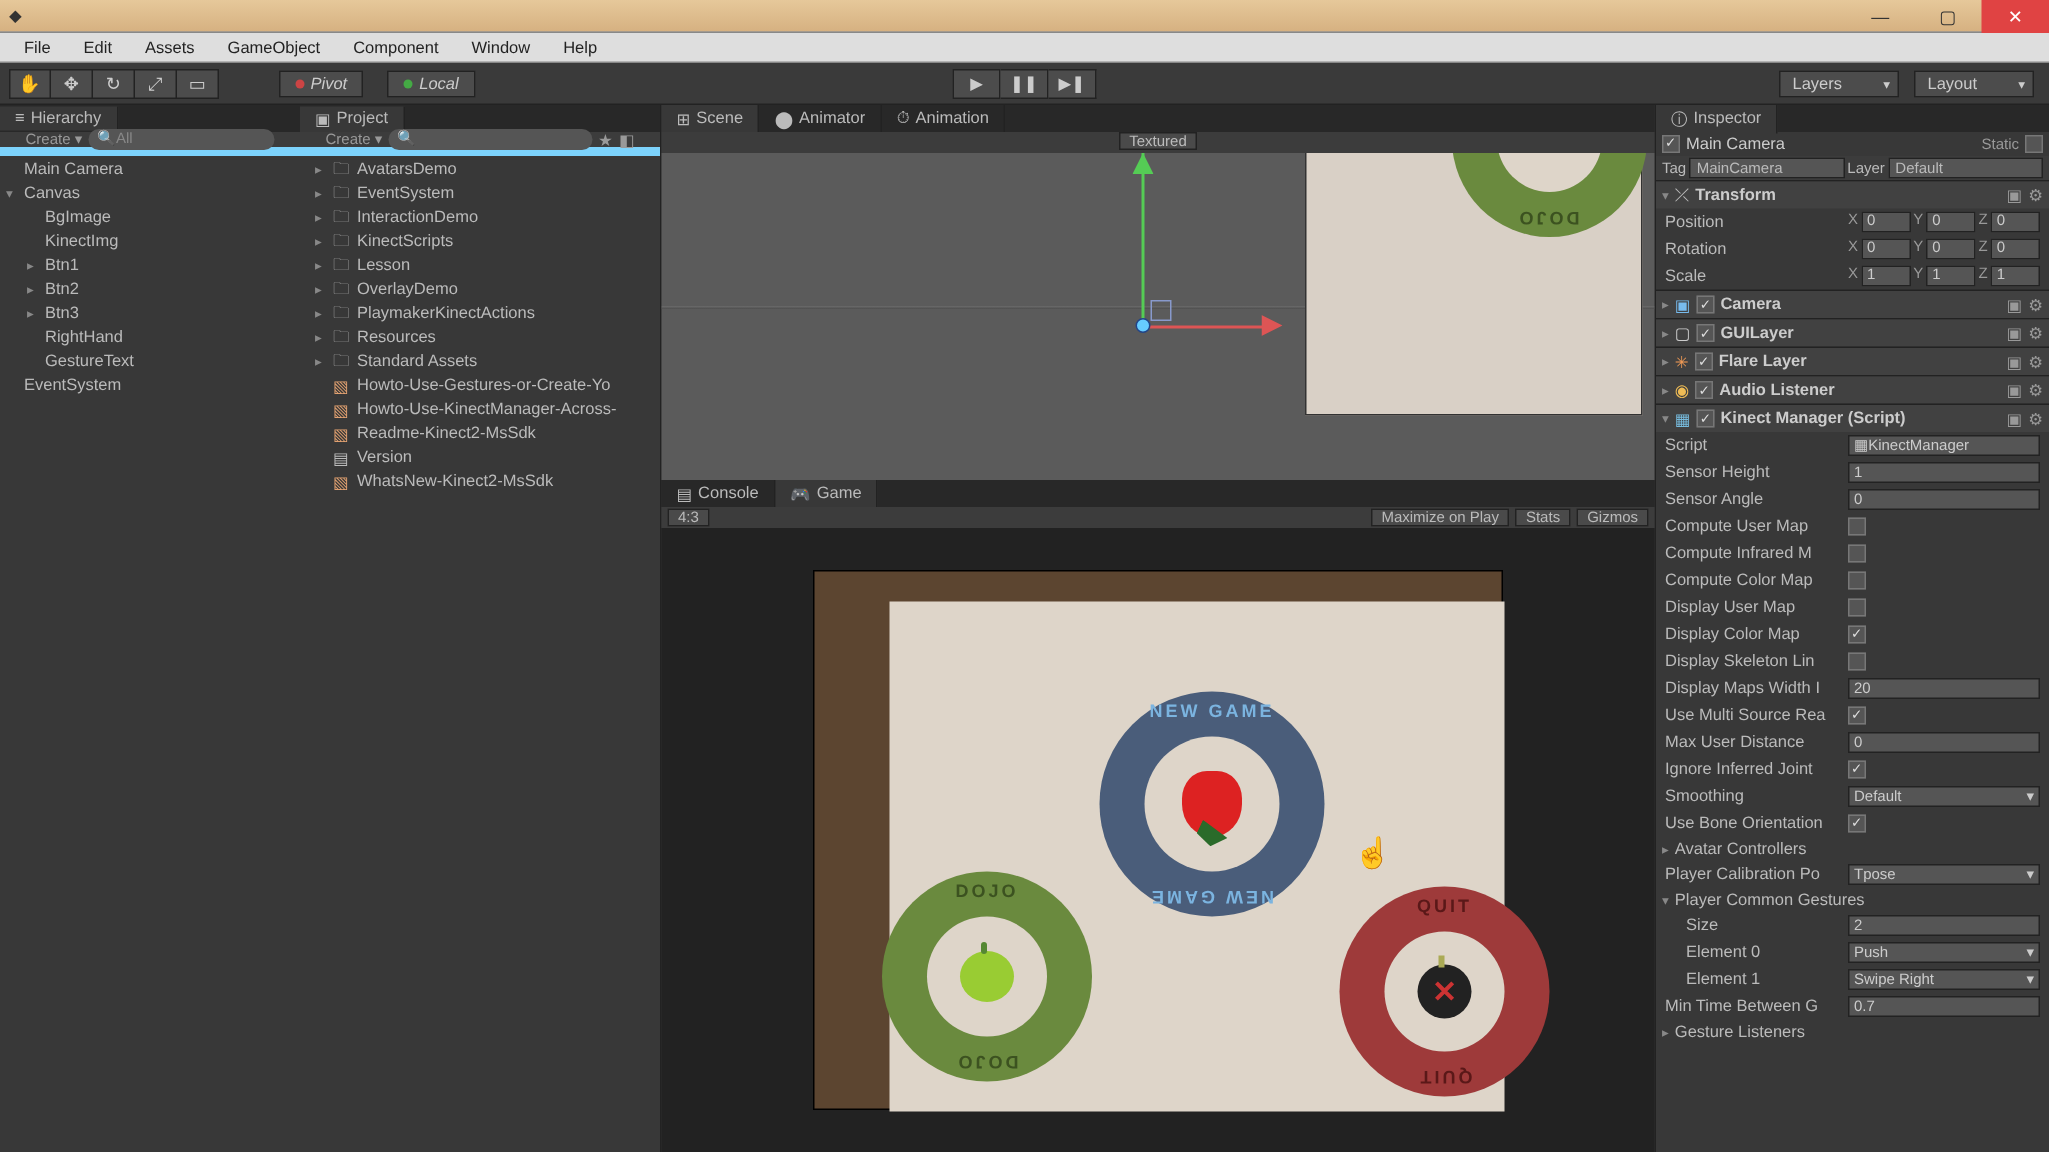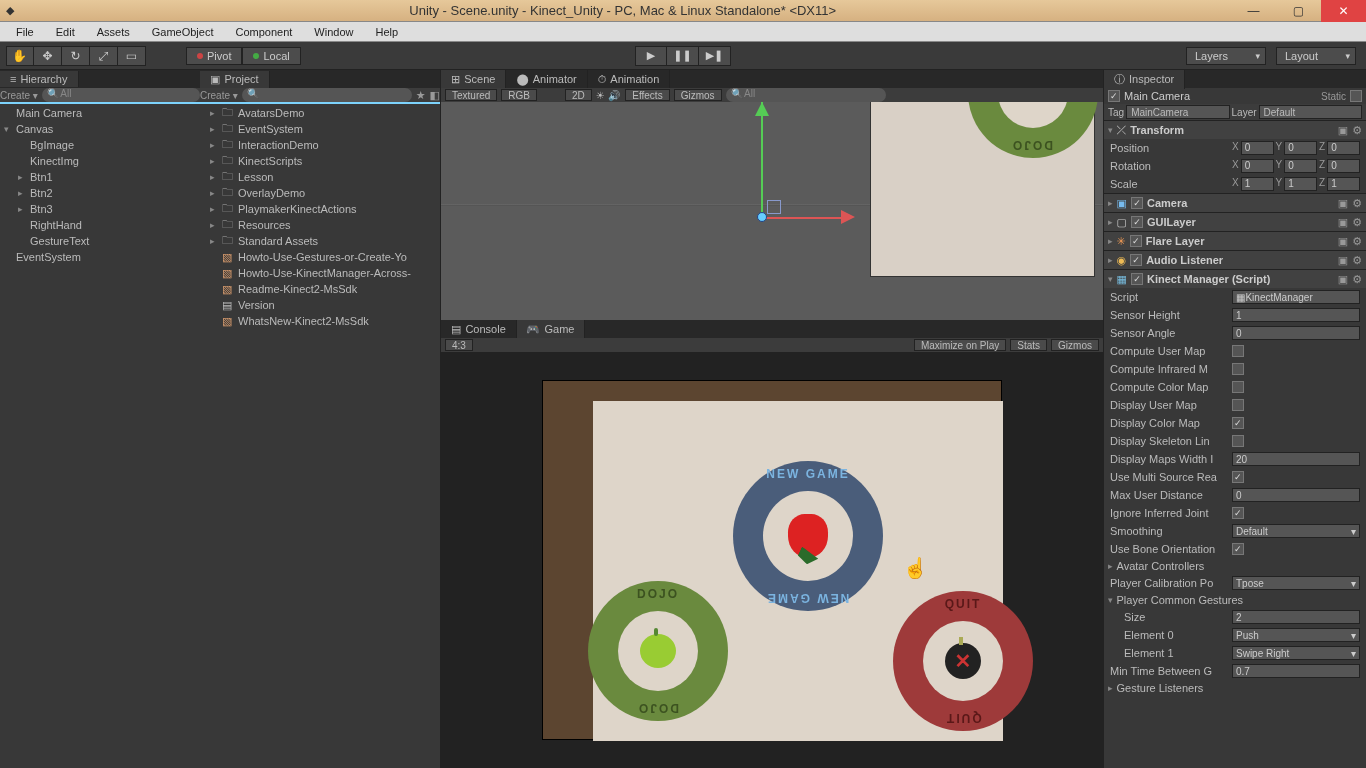--- a/index.html
+++ b/index.html
@@ -9,52 +9,52 @@
 .winbtns { display: flex; }
 .winbtn { width: 45px; height: 22px; display: flex; align-items: center; justify-content: center; font-size: 12px; color: #333; }
 .winbtn.close { background: #e04343; color: #fff; }
 .menubar { height: 20px; background: #dedede; display: flex; align-items: center; padding: 0 6px; color: #222; gap: 2px; border-bottom: 1px solid #888; }
 .menubar span { padding: 2px 10px; }
 .workspace { height: 726px; background: #383838; display: flex; flex-direction: column; }
 .toolbar { height: 28px; background: #3a3a3a; display: flex; align-items: center; padding: 0 0; border-bottom: 1px solid #222; }
 .tbgroup { display: flex; margin-left: 6px; }
 .tbbtn { width: 28px; height: 20px; background: #4c4c4c; border: 1px solid #222; display: flex; align-items: center; justify-content: center; color: #ccc; font-size: 12px; }
 .tbbtn + .tbbtn { border-left: none; }
-.pivot { display:flex; margin-left: 40px; gap:0; }
+.pivot { display:flex; margin-left: 40px; gap:16px;font-style:italic; }
 .pivbtn { height: 18px; padding: 0 10px; background:#4c4c4c; border:1px solid #222; display:flex; align-items:center; gap:4px; color:#ccc; }
 .dot { width:6px; height:6px; border-radius:50%; display:inline-block; }
 .play { display: flex; position: absolute; left: 50%; transform: translateX(-50%); }
 .playbtn { width: 32px; height: 20px; background: #4c4c4c; border:1px solid #222; display:flex; align-items:center; justify-content:center; color:#ccc; }
 .playbtn + .playbtn { border-left:none;}
 .righttb { margin-left: auto; display:flex; gap: 10px; padding-right: 10px; }
 .dd { height: 18px; background:#4c4c4c; border:1px solid #222; padding: 0 20px 0 8px; color:#ccc; display:flex; align-items:center; position:relative; min-width:80px; }
 .dd::after { content:"▾"; position:absolute; right:5px; font-size:9px; }
 .mainrow { flex:1; display:flex; min-height:0; }
 .panel { display:flex; flex-direction:column; background:#383838; }
 .panel.hier { width: 200px; }
 .panel.proj { width: 240px; }
 .panel.center { flex: 1; }
 .panel.insp { width: 262px; }
 .ptab { height: 18px; background:#282828; display:flex; align-items:center; }
 .tab { background:#383838; padding: 2px 10px; color:#bbb; border-right:1px solid #222; display:flex; align-items:center; gap:4px; }
 .tab.off { background:#282828; }
-.subbar { height: 16px; background:#3c3c3c; display:flex; align-items:center; padding:0 0; gap:4px; border-bottom:2px solid #7dd3fc; color:#999; font-size:10px; }
+.subbar { height: 16px; background:#3c3c3c; display:flex; align-items:center; padding:0 17px; gap:4px; border-bottom:6px solid #7dd3fc; color:#999; font-size:10px; }
 .search { flex:1; height:14px; background:#555; border-radius:7px; padding:0 6px; color:#888; }
 .treelist { flex:1; overflow:auto; padding: 1px 0; }
 .titem { height: 16px; display:flex; align-items:center; padding-left: 4px; color:#bbb; gap:2px; white-space:nowrap; }
 .titem.sub1 { padding-left: 18px; }
 .titem.sub2 { padding-left: 32px; }
 .arrow { width: 10px; font-size: 9px; color:#888; }
 .ficon { width: 14px; font-size: 11px; }
 .folder { color:#aaa; }
 .doc { color:#e0a070; }
 .splitcenter { display:flex; flex-direction:column; flex:1; }
 .viewhalf { flex:1; display:flex; flex-direction:column; border-left:1px solid #222; border-right:1px solid #222; min-height:0; position:relative; }
 .scenetabs { height:18px; background:#282828; display:flex; }
-.scenetb { height:14px; background:#3c3c3c; display:flex; align-items:center; padding:0 4px; gap:4px; font-size:10px; }
+.scenetb { height:14px; background:#3c3c3c; display:flex; align-items:center; padding:0 4px; gap:4px; font-size:10px;flex-direction:column; }
 .scminibtn { padding: 0 6px; background:#4a4a4a; border:1px solid #222; height:12px; display:flex; align-items:center; }
 .sceneview { flex:1; background:#5b5b5b; position:relative; overflow:hidden; }
 .scenethumb { position:absolute; right:8px; top:-5px; width:225px; height:180px; background:#d9d0c6; border:1px solid #333; display:flex; align-items:flex-start; justify-content:center; }
 .gizarrow { position:absolute; }
 .gameview { flex:1; background:#222; display:flex; align-items:center; justify-content:center; position:relative; overflow:hidden; }
 .gametb { height:14px; background:#3c3c3c; display:flex; align-items:center; padding: 0 4px; justify-content:space-between; font-size:10px; }
 .gamecanvas { width:460px; height:360px; background:#5c4530; position:relative; border:1px solid #000;padding-left:32px; }
 .board { position:absolute; left:50px; top:20px; width:410px; height:340px; background:#ded5c9; }
 .ring { position:absolute; border-radius:50%; display:flex; align-items:center; justify-content:center; }
 .ring .inner { border-radius:50%; background:#ded5c9; display:flex; align-items:center; justify-content:center; }
@@ -76,21 +76,20 @@
 .smallgear { font-size:11px; color:#999; }
 .tagrow { height: 16px; background:#3c3c3c; display:flex; align-items:center; padding: 0 4px; gap:2px; font-size:10px; }
 .tagdd { background:#555; border:1px solid #222; padding:0 4px; height:14px; display:flex; align-items:center; flex:1; }
 .mainname { height: 16px; display:flex; align-items:center; gap:4px; padding:0 4px; }
 </style>
 </head>
 <body>
 
 <div class="titlebar">
   <span>◆</span>
-  <div class="title">Unity - Scene.unity - Kinect_Unity - PC, Mac &amp; Linux Standalone* &lt;DX11&gt;</div>
   <div class="winbtns">
     <div class="winbtn">—</div>
     <div class="winbtn">▢</div>
     <div class="winbtn close">✕</div>
   </div>
 </div>
 
 <div class="menubar">
   <span>File</span>
   <span>Edit</span>

